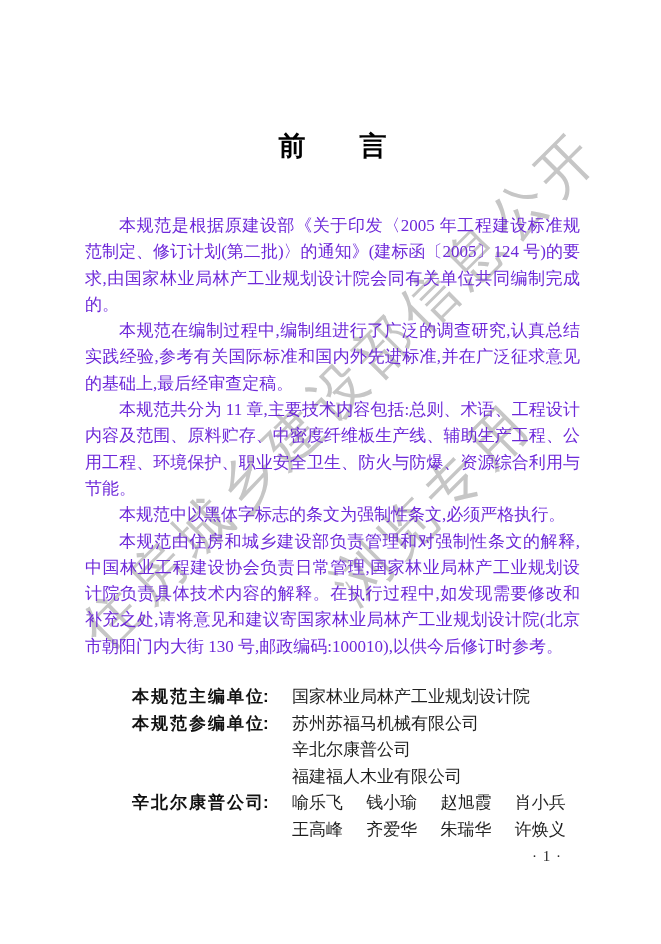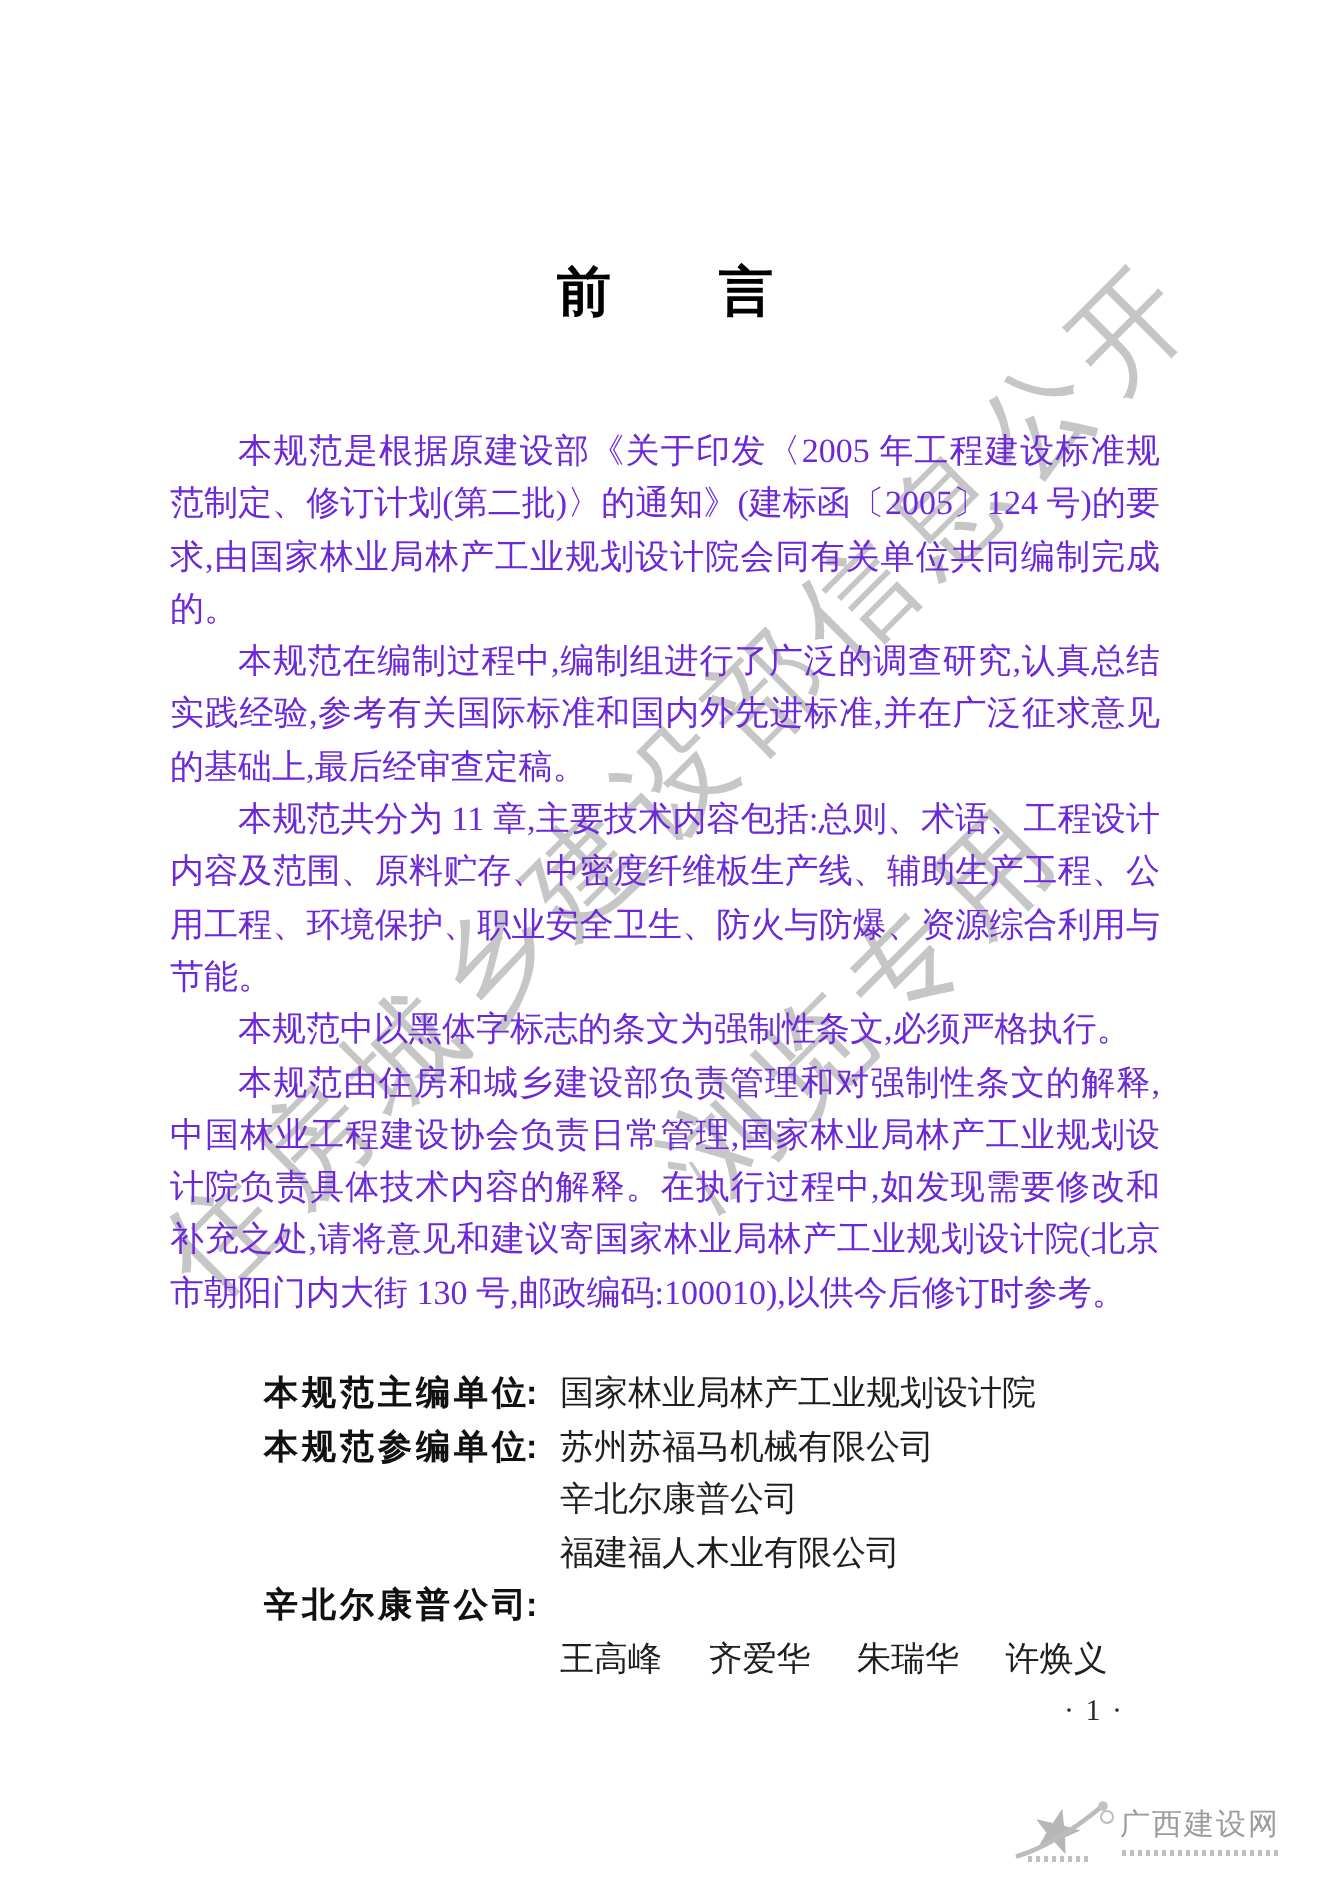--- a/index.html
+++ b/index.html
@@ -51,21 +51,21 @@
   .credit-row{display:flex;padding-left:33px;}
   .credit-key{
     flex:0 0 148px;display:flex;
     font-family:"Liberation Sans","DejaVu Sans",sans-serif;
     font-weight:bold;color:#111;
   }
   .unit-label{
     display:inline-block;width:131px;
     text-align:justify;text-align-last:justify;
   }
-  .credit-val{flex:1;}
+  .credit-val{flex:1;margin-left:12px;}
   .drafter{display:inline-block;margin-right:19px;}
   .drafter:last-child{margin-right:0;}
   
   #pagenum{
     left:85px;top:848px;width:477px;
     text-align:right;font-size:15px;color:#2a2a2a;
     letter-spacing:1px;
   }
   
   #logo{left:505px;top:895px;width:145px;height:42px;}
@@ -130,43 +130,36 @@
     <div class="credit-row">
       <span class="credit-key"></span>
       <span class="credit-val">福建福人木业有限公司</span>
     </div>
 
     <div class="credit-row">
       <span class="credit-key">
         <span class="unit-label">辛北尔康普公司</span>
           <span>:</span>
       </span>
+      <span class="credit-val">
+        <span class="drafter">喻乐飞</span>
+        <span class="drafter">钱小瑜</span>
+        <span class="drafter">赵旭霞</span>
+        <span class="drafter">肖小兵</span>
+      </span>
     </div>
 
     <div class="credit-row">
       <span class="credit-key"></span>
       <span class="credit-val">
         <span class="drafter">王高峰</span>
         <span class="drafter">齐爱华</span>
         <span class="drafter">朱瑞华</span>
         <span class="drafter">许焕义</span>
       </span>
     </div>
 
   </div>
 
   <div id="pagenum" class="content">· 1 ·</div>
 
-  <div id="logo" class="content">
-    <svg id="logo-star" width="50" height="38" viewBox="0 0 50 38" aria-hidden="true">
-      <g transform="rotate(14 22 20)">
-        <polygon points="22,7 24.9,15 33.4,15.3 26.8,20.5 29.1,28.7 22,24 14.9,28.7 17.2,20.5 10.6,15.3 19.1,15" fill="#b6b6b6"></polygon>
-      </g>
-      <path d="M3 31 Q 22 25 44 7" stroke="#bcbcbc" stroke-width="2.4" fill="none" stroke-linecap="round"></path>
-      <circle cx="45.5" cy="6" r="2.4" fill="#c3c3c3"></circle>
-    </svg>
-    <span id="reg-dot"></span>
-    <span id="logo-name">广西建设网</span>
-    <span id="logo-tagline" class="microtext"></span>
-    <span id="star-tagline" class="microtext"></span>
-  </div>
 
 </div>
 
 </body></html>

